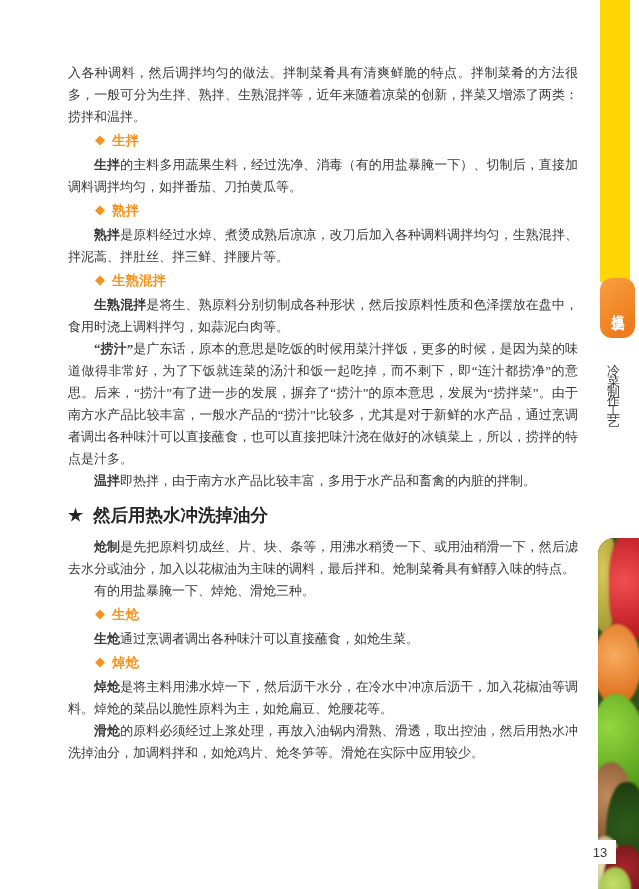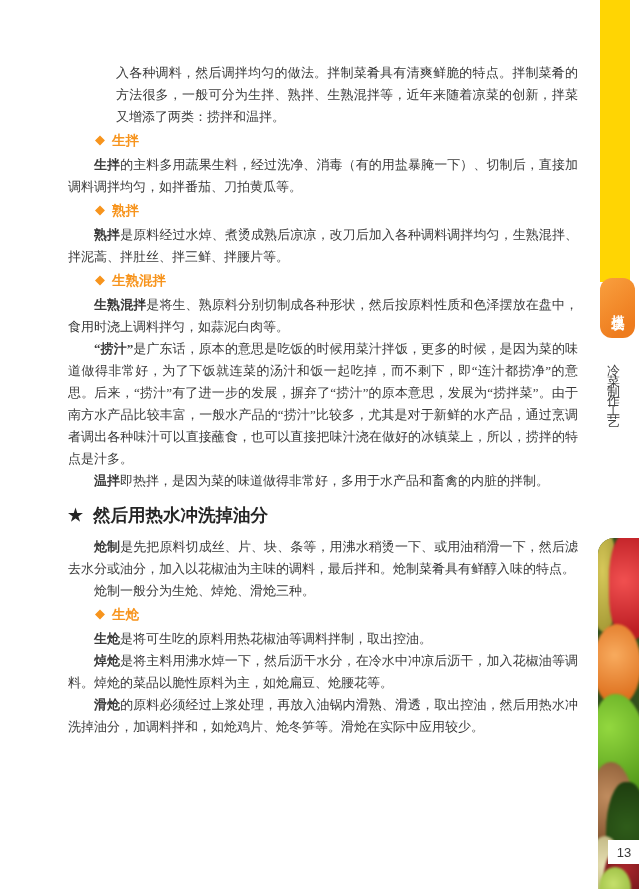--- a/index.html
+++ b/index.html
@@ -10,21 +10,21 @@
   }
   .page { position:absolute; inset:0; background:#fff; }
 
   
   .content {
     position:absolute; left:68px; top:62px; width:510px;
     color:#3a3a3a; font-size:13px; line-height:22px;
     text-align:justify; text-justify:inter-character;
   }
   .content p { margin:0; text-indent:2em; }
-  .content p.no-indent { text-indent:0;margin-left:48px; }
+  .content p.no-indent { text-indent:0; }
   .lead { font-weight:bold; }
 
   .bullet-line {
     text-indent:2em; line-height:26px;
     color:#f7941d; font-weight:bold; font-size:13.5px;
     font-family:"Liberation Sans", sans-serif;
     text-align:left;
   }
   .diamond { font-size:10px; vertical-align:1px; margin-right:7px; color:#f7941d; }
 
@@ -71,21 +71,21 @@
   .ph-apple     { right:-12px; top:-6px; width:42px; height:108px; background:radial-gradient(circle at 35% 45%, #f15050, #bd1e24 78%); border-radius:42%; }
   .ph-orange    { left:-5px;  top:86px;  width:48px; height:82px;  background:radial-gradient(circle at 45% 38%, #f8ab5e, #dd6f1d 78%); border-radius:50%; }
   .ph-lettuce   { left:-7px;  top:156px; width:56px; height:112px; background:radial-gradient(circle at 32% 30%, #93d83f, #4c9315 82%); border-radius:42% 55% 45% 50%; }
   .ph-potato    { left:-9px;  top:224px; width:44px; height:86px;  background:radial-gradient(circle at 42% 40%, #c08c5e, #855631 80%); border-radius:50%; }
   .ph-parsley   { right:-9px; top:244px; width:42px; height:112px; background:radial-gradient(circle at 50% 40%, #2f5c1a, #19350c 82%); border-radius:45%; }
   .ph-palepotato{ left:-11px; top:298px; width:36px; height:72px;  background:radial-gradient(circle at 45% 40%, #e5deb1, #b8ad78 82%); border-radius:50%; }
   .ph-bowl      { right:-7px; bottom:-18px; width:42px; height:62px; background:radial-gradient(circle at 50% 38%, #a8262b, #661216 82%); border-radius:50%; }
   .ph-greenapple{ left:1px;   bottom:-20px; width:32px; height:42px; background:radial-gradient(circle at 45% 40%, #c6e06c, #8fb538 82%); border-radius:50%; }
 
   .pagenum {
-    position:absolute; left:608px; top:840px; width:32px; height:24px;
+    position:absolute; left:584px; top:840px; width:32px; height:24px;
     background:#ffffff; color:#3a3a3a; font-size:13px;
     font-family:"Liberation Sans", sans-serif;
     display:flex; align-items:center; justify-content:center;
     z-index:3;
   }
 </style>
 </head>
 <body>
 
 <div class="page">
@@ -113,39 +113,42 @@
     </div>
     <p>
       <span class="lead">生熟混拌</span><span>是将生、熟原料分别切制成各种形状，然后按原料性质和色泽摆放在盘中，食用时浇上调料拌匀，如蒜泥白肉等。</span>
     </p>
 
     <p>
       <span class="lead">“捞汁”</span><span>是广东话，原本的意思是吃饭的时候用菜汁拌饭，更多的时候，是因为菜的味道做得非常好，为了下饭就连菜的汤汁和饭一起吃掉，而不剩下，即“连汁都捞净”的意思。后来，“捞汁”有了进一步的发展，摒弃了“捞汁”的原本意思，发展为“捞拌菜”。由于南方水产品比较丰富，一般水产品的“捞汁”比较多，尤其是对于新鲜的水产品，通过烹调者调出各种味汁可以直接蘸食，也可以直接把味汁浇在做好的冰镇菜上，所以，捞拌的特点是汁多。</span>
     </p>
 
     <p>
-      <span class="lead">温拌</span><span>即热拌，是因为菜的味道做得非常好，多用于水产品和畜禽的内脏的拌制。</span>
+      <span class="lead">温拌</span><span>即热拌，由于南方水产品比较丰富，多用于水产品和畜禽的内脏的拌制。</span>
     </p>
 
     <div class="star-heading">
       <span class="star">★</span><span>然后用热水冲洗掉油分</span>
     </div>
 
     <p>
       <span class="lead">炝制</span><span>是先把原料切成丝、片、块、条等，用沸水稍烫一下、或用油稍滑一下，然后滤去水分或油分，加入以花椒油为主味的调料，最后拌和。炝制菜肴具有鲜醇入味的特点。</span>
     </p>
-    <p>炝制一般分为生炝、焯炝、滑炝三种。</p>
+    <p>有的用盐暴腌一下、焯炝、滑炝三种。</p>
 
     <div class="bullet-line">
       <span class="diamond">◆</span><span>生炝</span>
     </div>
     <p>
-      <span class="lead">生炝</span><span>是将可生吃的原料用热花椒油等调料拌制，取出控油。</span>
+      <span class="lead">生炝</span><span>通过烹调者调出各种味汁可以直接蘸食，如炝生菜。</span>
     </p>
 
+    <div class="bullet-line">
+      <span class="diamond">◆</span><span>焯炝</span>
+    </div>
     <p>
       <span class="lead">焯炝</span><span>是将主料用沸水焯一下，然后沥干水分，在冷水中冲凉后沥干，加入花椒油等调料。焯炝的菜品以脆性原料为主，如炝扁豆、炝腰花等。</span>
     </p>
 
     <p>
       <span class="lead">滑炝</span><span>的原料必须经过上浆处理，再放入油锅内滑熟、滑透，取出控油，然后用热水冲洗掉油分，加调料拌和，如炝鸡片、炝冬笋等。滑炝在实际中应用较少。</span>
     </p>
 
   </div>
 

